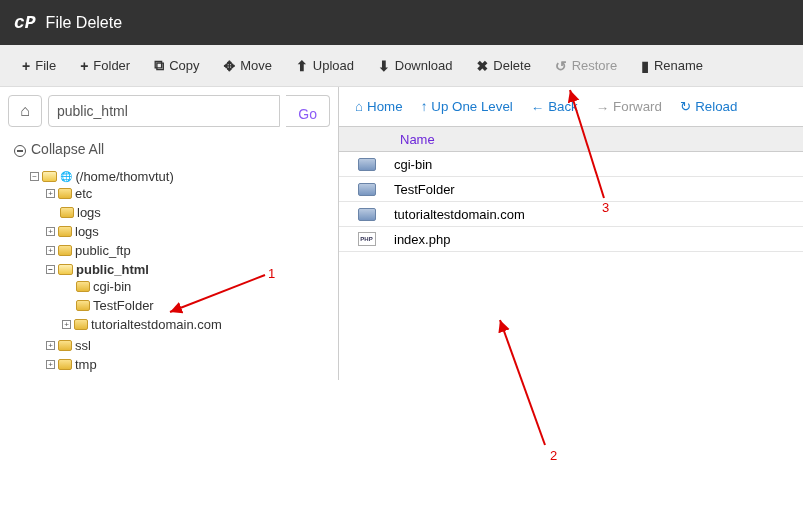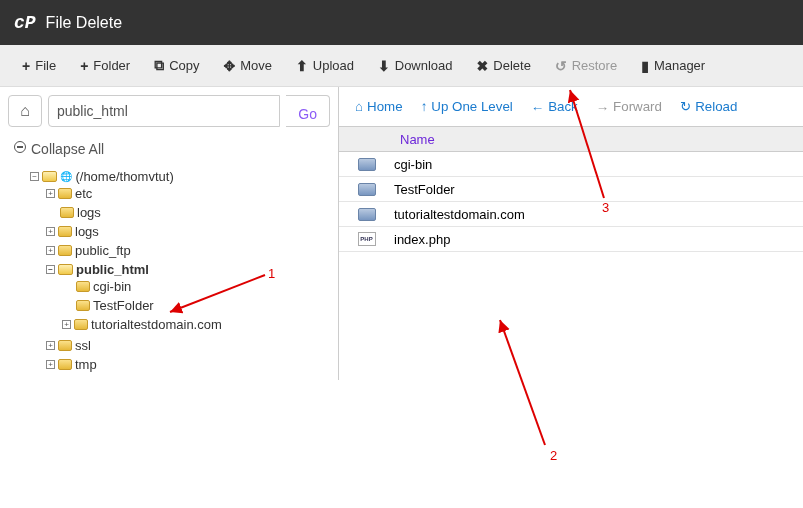--- a/index.html
+++ b/index.html
@@ -15,21 +15,21 @@
   .toolbar-btn .ico { font-weight: bold; font-size: 14px; }
   
   .body-row { display: flex; }
   
   .left-pane { width: 338px; }
   .path-row { display: flex; align-items: center; gap: 6px; padding: 8px; }
   .home-box { width: 34px; height: 32px; border: 1px solid #ccc; border-radius: 4px; display: flex; align-items: center; justify-content: center; color: #555; cursor: pointer; }
   .path-input { flex: 1; height: 32px; border: 1px solid #ccc; border-radius: 4px 0 0 4px; padding: 0 8px; font-size: 14px; color: #555; }
   .go-btn { height: 32px; border: 1px solid #ccc; border-left: none; border-radius: 0 4px 4px 0; background: #fff; padding: 10px 12px; font-size: 14px; color: #8b5cf6; cursor: pointer; }
   
-  .collapse-row { padding: 6px 14px; font-size: 14px; color: #555; display: flex; align-items: flex-start; gap: 5px; cursor: pointer; }
+  .collapse-row { padding: 6px 14px; font-size: 14px; color: #555; display: flex; align-items: flex-end; gap: 5px; cursor: pointer; }
   .circ { display:inline-block; width:12px; height:12px; border:1.5px solid #555; border-radius: 50%; position: relative; }
   .circ::after { content:""; position:absolute; left:2px; right:2px; top:4px; height:1.5px; background:#555; }
   
   .tree { padding: 4px 14px; font-size: 13px; color: #333; }
   .tree ul { list-style: none; padding-left: 16px; }
   .tree li { padding: 2px 0; white-space: nowrap; }
   .tree .row { display: flex; align-items: center; gap: 3px; cursor: pointer; }
   .sq { width: 9px; height: 9px; border: 1px solid #888; display: inline-flex; align-items: center; justify-content: center; font-size: 8px; line-height: 1; color: #555; }
   .sq-spacer { width: 11px; }
   .fld { width:14px; height:11px; background: linear-gradient(#fbe18b,#e6b93a); border:1px solid #c79a2a; border-radius: 2px; display:inline-block; position:relative; }
@@ -96,21 +96,21 @@
   <button class="toolbar-btn">
       <span class="ico">✖</span>
       <span>Delete</span>
     </button>
   <button class="toolbar-btn disabled">
       <span class="ico">↺</span>
       <span>Restore</span>
     </button>
   <button class="toolbar-btn">
       <span class="ico">▮</span>
-      <span>Manager</span>
+      <span>Rename</span>
     </button>
 </div>
 
 <div class="body-row">
 
   <div class="left-pane">
     <div class="path-row">
       <div class="home-box">
           <span>⌂</span>
         </div>

